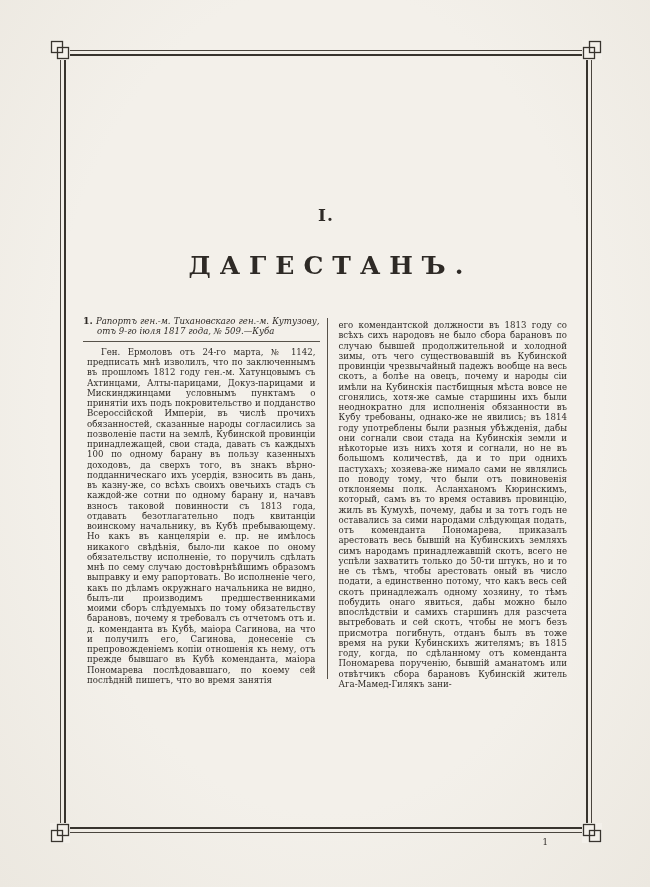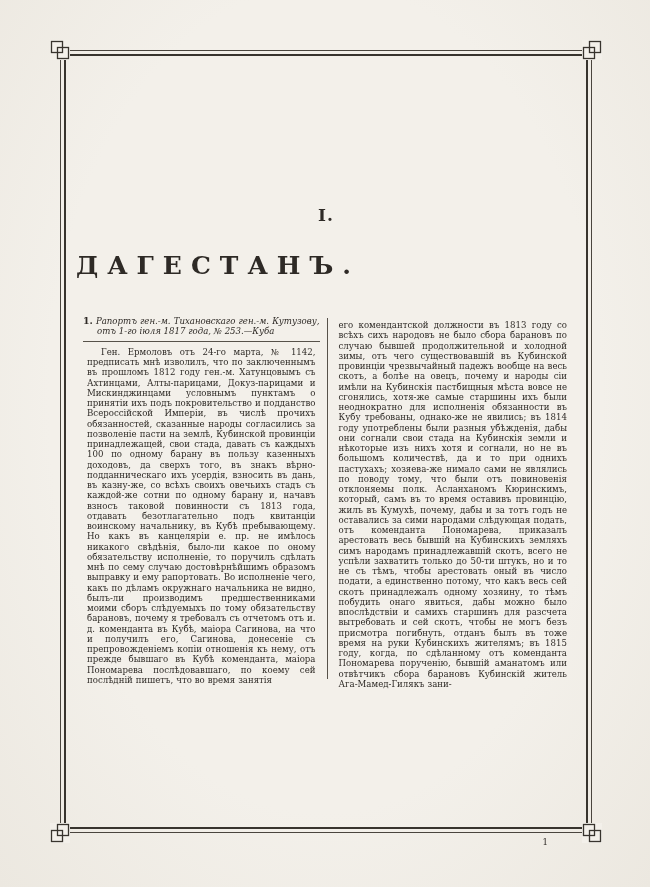--- a/index.html
+++ b/index.html
@@ -49,21 +49,21 @@
     inset: 6px;
     padding-top: 148px;
   }
   .section-number {
     text-align: center;
     font-size: 17px;
     font-weight: bold;
     letter-spacing: 1px;
   }
   .page-title {
-    text-align: left;
+    text-align: center;
     font-size: 25px;
     font-weight: bold;
     letter-spacing: 9px;
     text-indent: 9px;
     margin: 26px 0 0 0;
   }
   .columns {
     display: flex;
     align-items: stretch;
     margin: 36px 14px 0 16px;
@@ -144,21 +144,21 @@
         <rect x="7.5" y="7.5" width="11" height="11" fill="none" stroke="#38342e" stroke-width="1.3"></rect>
       </svg>
     </div>
 
     <div class="content">
       <div class="section-number">I.</div>
       <div class="page-title">ДАГЕСТАНЪ.</div>
 
       <div class="columns">
         <div class="col">
-          <div class="doc-header"><span class="item-no">1.</span><span>Рапортъ ген.-м. Тихановскаго ген.-м. Кутузову, отъ 1-го іюля 1817 года, № 253.—Куба</span></div>
+          <div class="doc-header"><span class="item-no">1.</span><span>Рапортъ ген.-м. Тихановскаго ген.-м. Кутузову, отъ 9-го іюля 1817 года, № 509.—Куба</span></div>
           <div class="header-rule"></div>
           <p class="body-text indent-first">Ген. Ермоловъ отъ 24-го марта, № 1142, предписать мнѣ изволилъ, что по заключеннымъ въ прошломъ 1812 году ген.-м. Хатунцовымъ съ Ахтинцами, Алты-парицами, Докуз-парицами и Мискинджинцами условнымъ пунктамъ о принятіи ихъ подъ покровительство и подданство Всероссійской Имперіи, въ числѣ прочихъ обязанностей, сказанные народы согласились за позволеніе пасти на землѣ, Кубинской провинціи принадлежащей, свои стада, давать съ каждыхъ 100 по одному барану въ пользу казенныхъ доходовъ, да сверхъ того, въ знакъ вѣрно-подданническаго ихъ усердія, взносить въ дань, въ казну-же, со всѣхъ своихъ овечьихъ стадъ съ каждой-же сотни по одному барану и, начавъ взносъ таковой повинности съ 1813 года, отдавать безотлагательно подъ квитанціи воинскому начальнику, въ Кубѣ пребывающему. Но какъ въ канцеляріи е. пр. не имѣлось никакого свѣдѣнія, было-ли какое по оному обязательству исполненіе, то поручилъ сдѣлать мнѣ по сему случаю достовѣрнѣйшимъ образомъ выправку и ему рапортовать. Во исполненіе чего, какъ по дѣламъ окружнаго начальника не видно, былъ-ли производимъ предшественниками моими сборъ слѣдуемыхъ по тому обязательству барановъ, почему я требовалъ съ отчетомъ отъ и. д. коменданта въ Кубѣ, маіора Сагинова, на что и получилъ его, Сагинова, донесеніе съ препровожденіемъ копіи отношенія къ нему, отъ прежде бывшаго въ Кубѣ коменданта, маіора Пономарева послѣдовавшаго, по коему сей послѣдній пишетъ, что во время занятія</p>
         </div>
 
         <div class="col-divider"></div>
 
         <div class="col">
           <p class="body-text">его комендантской должности въ 1813 году со всѣхъ сихъ народовъ не было сбора барановъ по случаю бывшей продолжительной и холодной зимы, отъ чего существовавшій въ Кубинской провинціи чрезвычайный падежъ вообще на весь скотъ, а болѣе на овецъ, почему и народы сіи имѣли на Кубинскія пастбищныя мѣста вовсе не сгонялись, хотя-же самые старшины ихъ были неоднократно для исполненія обязанности въ Кубу требованы, однако-же не явились; въ 1814 году употреблены были разныя убѣжденія, дабы они согнали свои стада на Кубинскія земли и нѣкоторые изъ нихъ хотя и согнали, но не въ большомъ количествѣ, да и то при однихъ пастухахъ; хозяева-же нимало сами не являлись по поводу тому, что были отъ повиновенія отклоняемы полк. Асланханомъ Кюринскимъ, который, самъ въ то время оставивъ провинцію, жилъ въ Кумухѣ, почему, дабы и за тотъ годъ не оставались за сими народами слѣдующая подать, отъ коменданта Пономарева, приказалъ арестовать весь бывшій на Кубинскихъ земляхъ симъ народамъ принадлежавшій скотъ, всего не успѣли захватить только до 50-ти штукъ, но и то не съ тѣмъ, чтобы арестовать оный въ число подати, а единственно потому, что какъ весь сей скотъ принадлежалъ одному хозяину, то тѣмъ побудить онаго явиться, дабы можно было впослѣдствіи и самихъ старшинъ для разсчета вытребовать и сей скотъ, чтобы не могъ безъ присмотра погибнуть, отданъ былъ въ тоже время на руки Кубинскихъ жителямъ; въ 1815 году, когда, по сдѣланному отъ коменданта Пономарева порученію, бывшій аманатомъ или отвѣтчикъ сбора барановъ Кубинскій житель Ага-Мамед-Гилякъ зани-</p>
         </div>
       </div>

